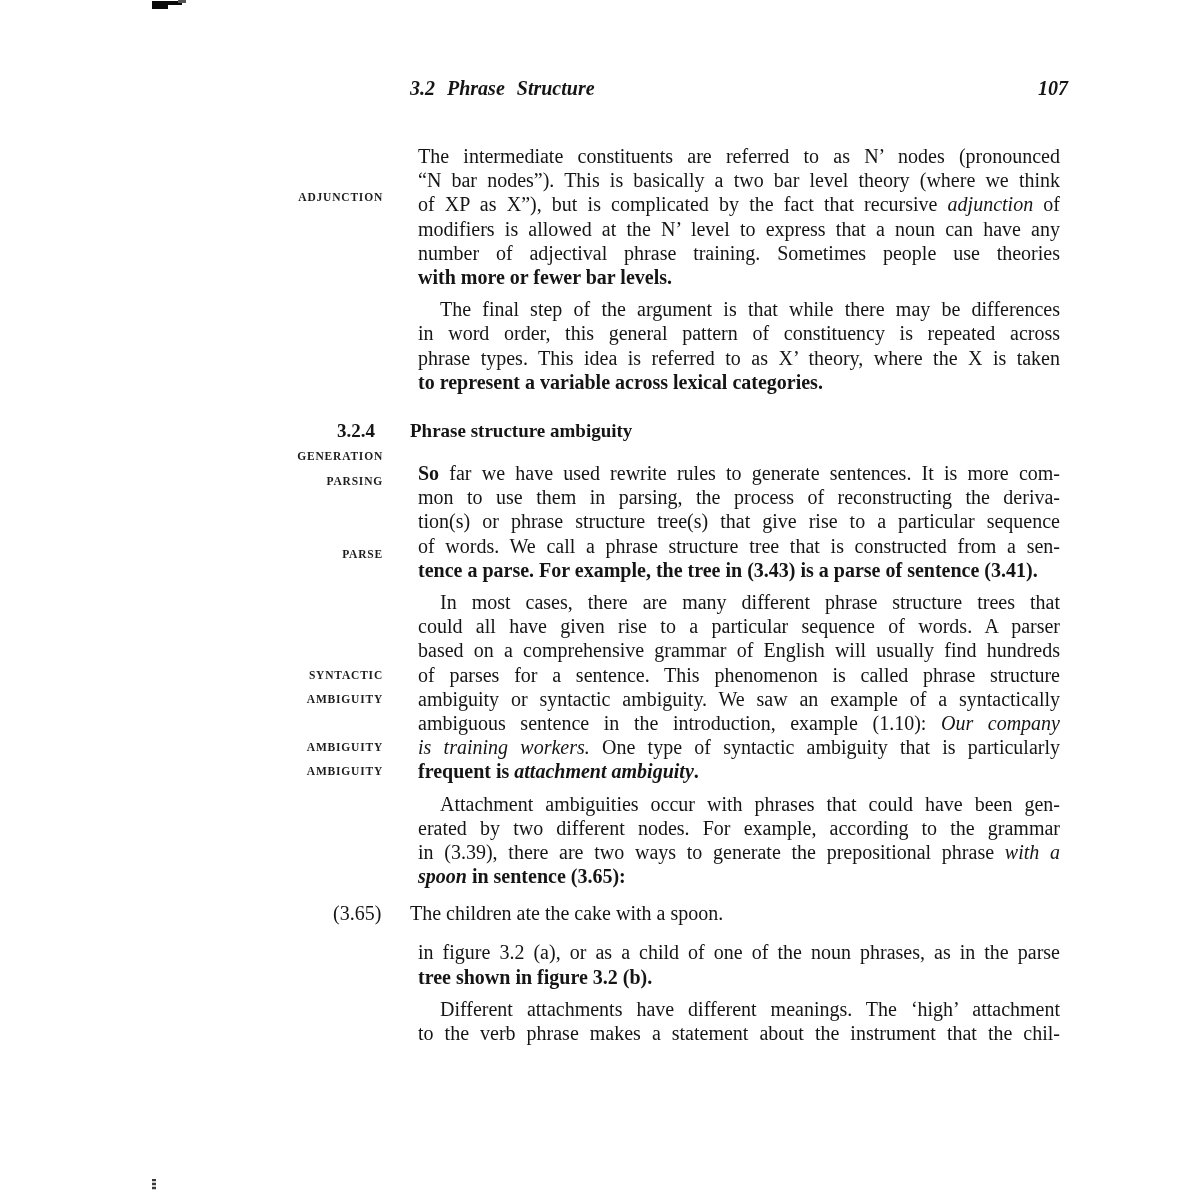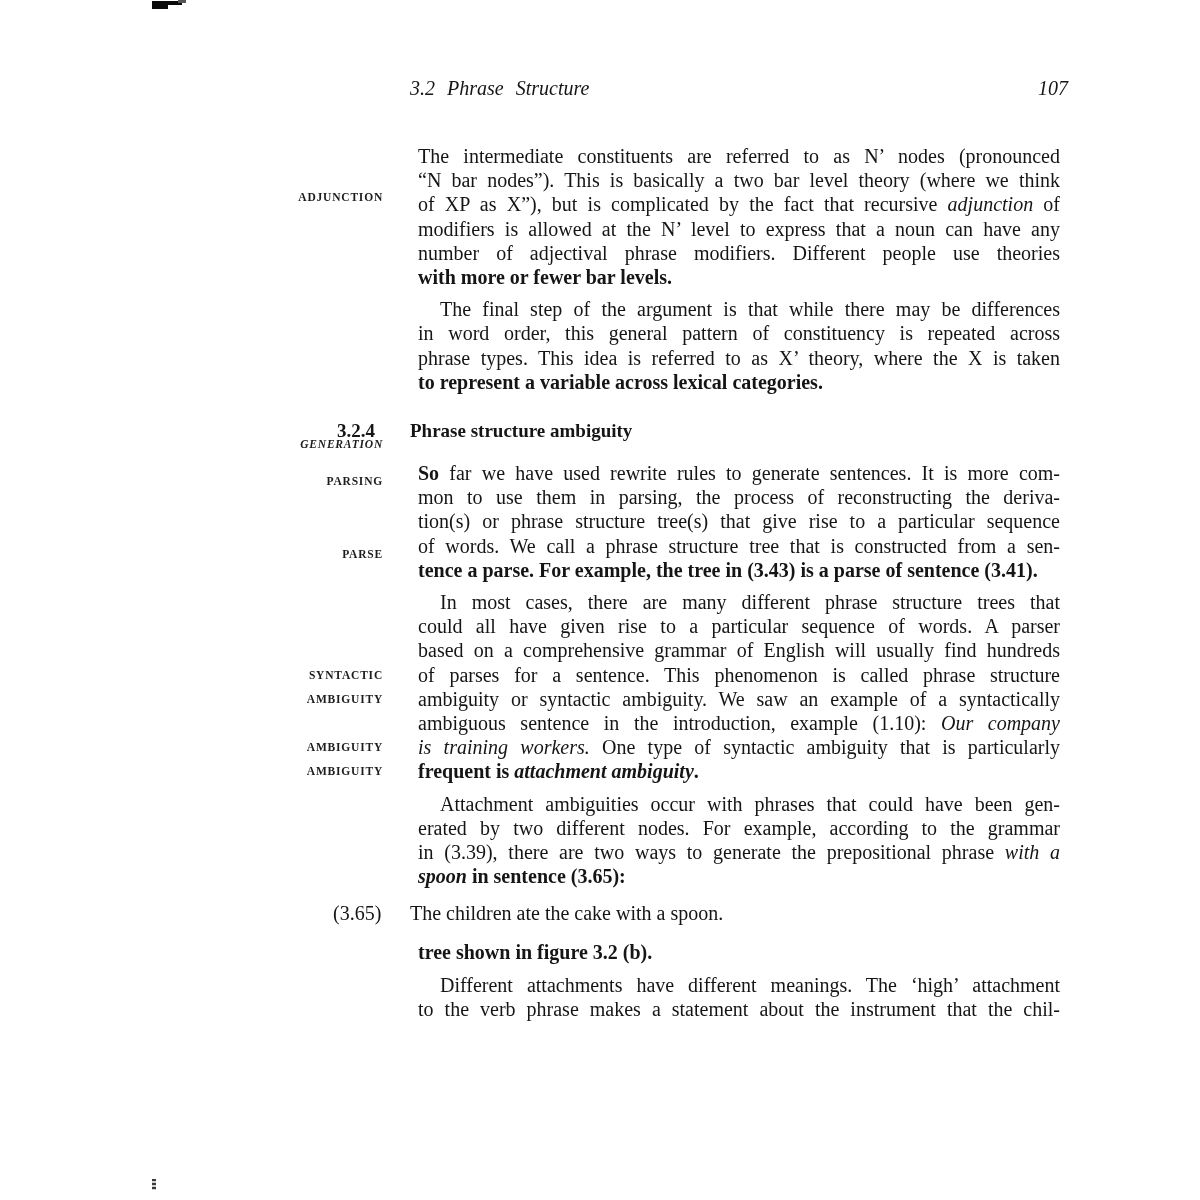--- a/index.html
+++ b/index.html
@@ -17,21 +17,21 @@
   .artifact-top-a { position: absolute; left: 152px; top: 1px; width: 30px; height: 4px; background: #0a0a0a; }
   .artifact-top-b { position: absolute; left: 152px; top: 5px; width: 16px; height: 4px; background: #0a0a0a; }
   .artifact-top-c { position: absolute; left: 178px; top: 0px; width: 8px; height: 3px; background: #555; }
   .artifact-speck { position: absolute; left: 152px; top: 1179px; width: 4px; height: 11px;
     background: repeating-linear-gradient(#3a3a3a 0 2px, #cfcfcf 2px 4px); }
 
   
   .running-header {
     position: absolute; left: 410px; top: 77px; width: 658px;
     display: flex; justify-content: space-between;
-    font-style: italic; font-size: 20px; line-height: 22px;
+    font-style: italic; font-size: 20px; line-height: 22px; font-weight: bold;
   }
   .header-section { word-spacing: 7px; }
 
   
   .margin-col { position: absolute; left: 0; top: 0; width: 383px; height: 1200px; }
   .margin-label {
     position: absolute; right: 0; white-space: nowrap;
     font-weight: bold; font-size: 11.5px; letter-spacing: 0.8px; color: #1c1c1c;
   }
 
@@ -66,36 +66,36 @@
   <div class="artifact-top-c"></div>
   <div class="artifact-speck"></div>
 
   <div class="running-header">
     <span class="header-section">3.2 Phrase Structure</span>
     <span class="header-page">107</span>
   </div>
 
   <div class="margin-col">
       <div class="margin-label" style="top: 191px;">ADJUNCTION</div>
-      <div class="margin-label" style="top: 438px; font-style: italic;">GENERATION</div>
+      <div class="margin-label" style="top: 450px;">GENERATION</div>
       <div class="margin-label" style="top: 475px;">PARSING</div>
       <div class="margin-label" style="top: 548px;">PARSE</div>
       <div class="margin-label" style="top: 669px;">SYNTACTIC</div>
       <div class="margin-label" style="top: 693px;">AMBIGUITY</div>
       <div class="margin-label" style="top: 741px;">AMBIGUITY</div>
       <div class="margin-label" style="top: 765px;">AMBIGUITY</div>
     </div>
 
   <div class="text-col">
       <div class="para">
         <div class="line">The intermediate constituents are referred to as N’ nodes (pronounced</div>
         <div class="line">“N bar nodes”). This is basically a two bar level theory (where we think</div>
         <div class="line">of XP as X”), but is complicated by the fact that recursive <em>adjunction</em> of</div>
         <div class="line">modifiers is allowed at the N’ level to express that a noun can have any</div>
-        <div class="line">number of adjectival phrase modifiers. Different people use theories</div>
+        <div class="line">number of adjectival phrase training. Sometimes people use theories</div>
         <div class="line lastline">with more or fewer bar levels.</div>
       </div>
       <div class="para">
         <div class="line indent">The final step of the argument is that while there may be differences</div>
         <div class="line">in word order, this general pattern of constituency is repeated across</div>
         <div class="line">phrase types. This idea is referred to as X’ theory, where the X is taken</div>
         <div class="line lastline">to represent a variable across lexical categories.</div>
       </div>
       <div class="heading"><span class="heading-number">3.2.4</span><span>Phrase structure ambiguity</span></div>
       <div class="para">
@@ -116,20 +116,21 @@
         <div class="line lastline">frequent is <em>attachment ambiguity</em>.</div>
       </div>
       <div class="para">
         <div class="line indent">Attachment ambiguities occur with phrases that could have been gen-</div>
         <div class="line">erated by two different nodes. For example, according to the grammar</div>
         <div class="line">in (3.39), there are two ways to generate the prepositional phrase <em>with a</em></div>
         <div class="line lastline"><em>spoon</em> in sentence (3.65):</div>
       </div>
       <div class="example"><span class="example-number">(3.65)</span><span>The children ate the cake with a spoon.</span></div>
       <div class="para">
+        <div class="line">in figure 3.2 (a), or as a child of one of the noun phrases, as in the parse</div>
         <div class="line lastline">tree shown in figure 3.2 (b).</div>
       </div>
       <div class="para">
         <div class="line indent">Different attachments have different meanings. The ‘high’ attachment</div>
         <div class="line">to the verb phrase makes a statement about the instrument that the chil-</div>
       </div>
     </div>
 
 </div>
 

